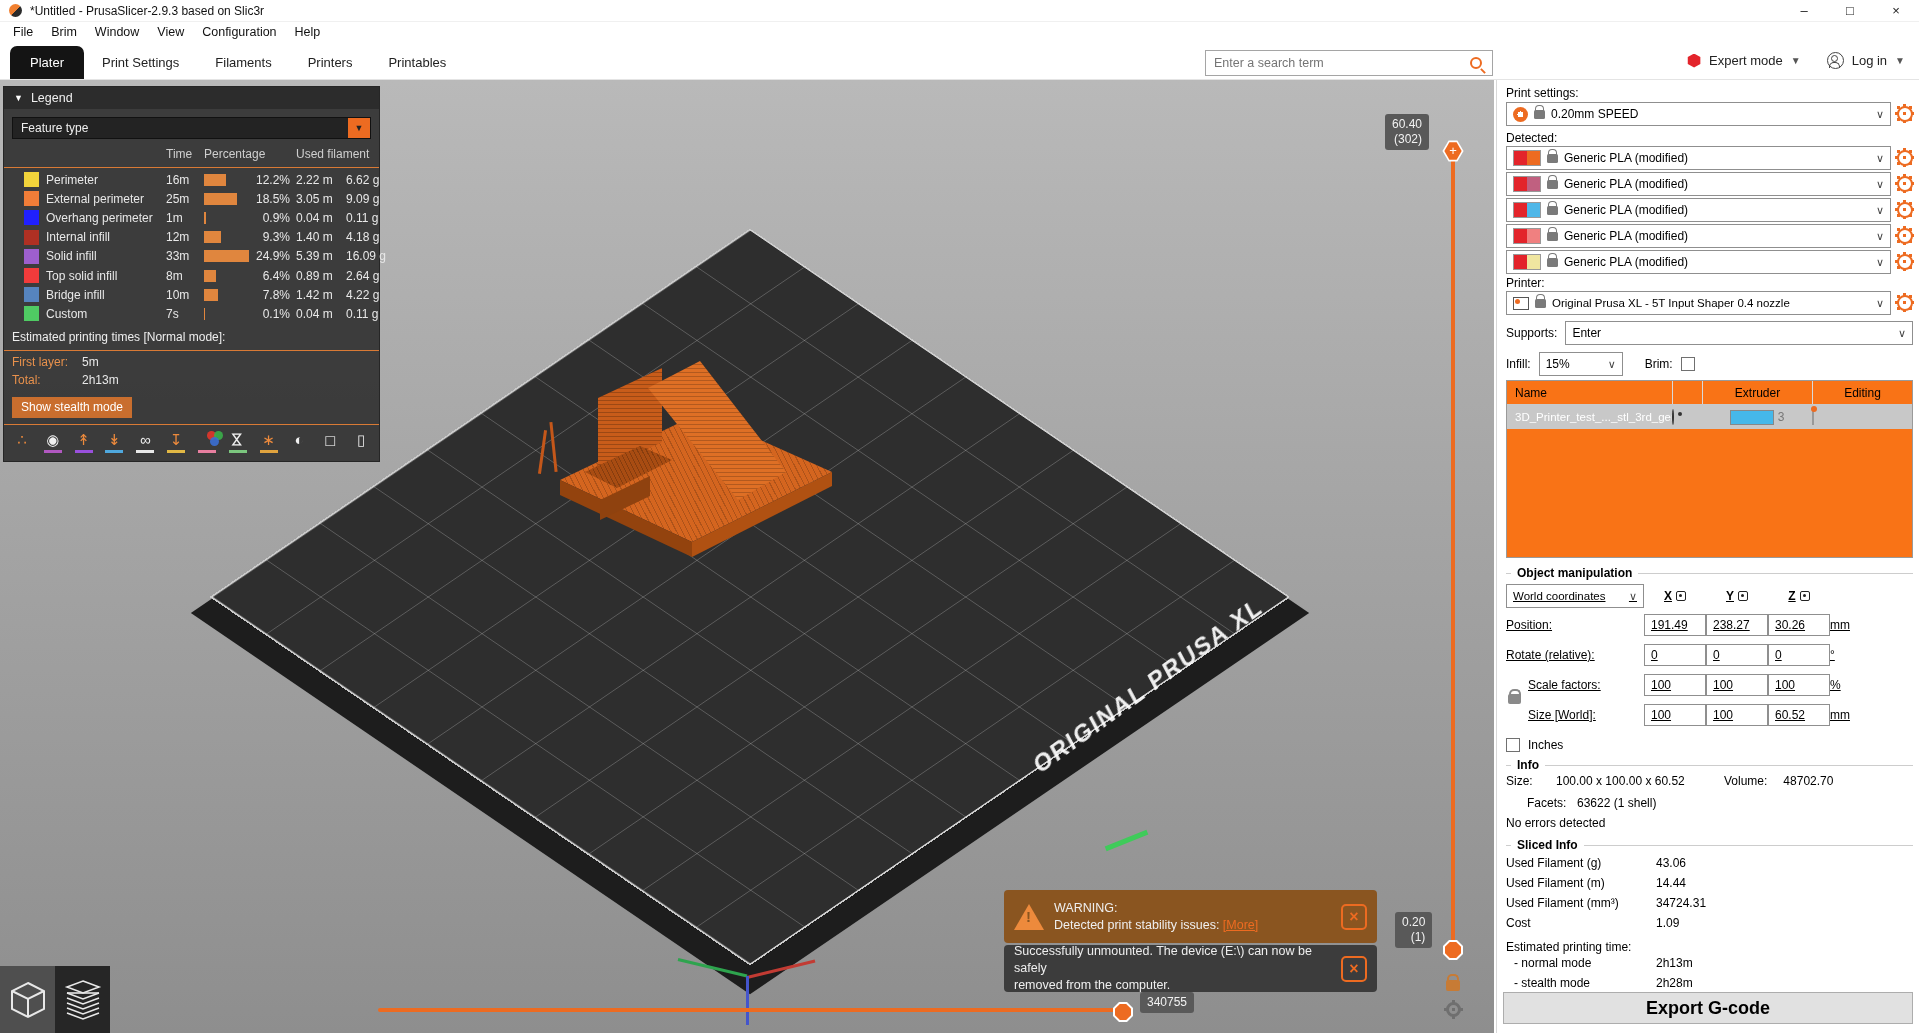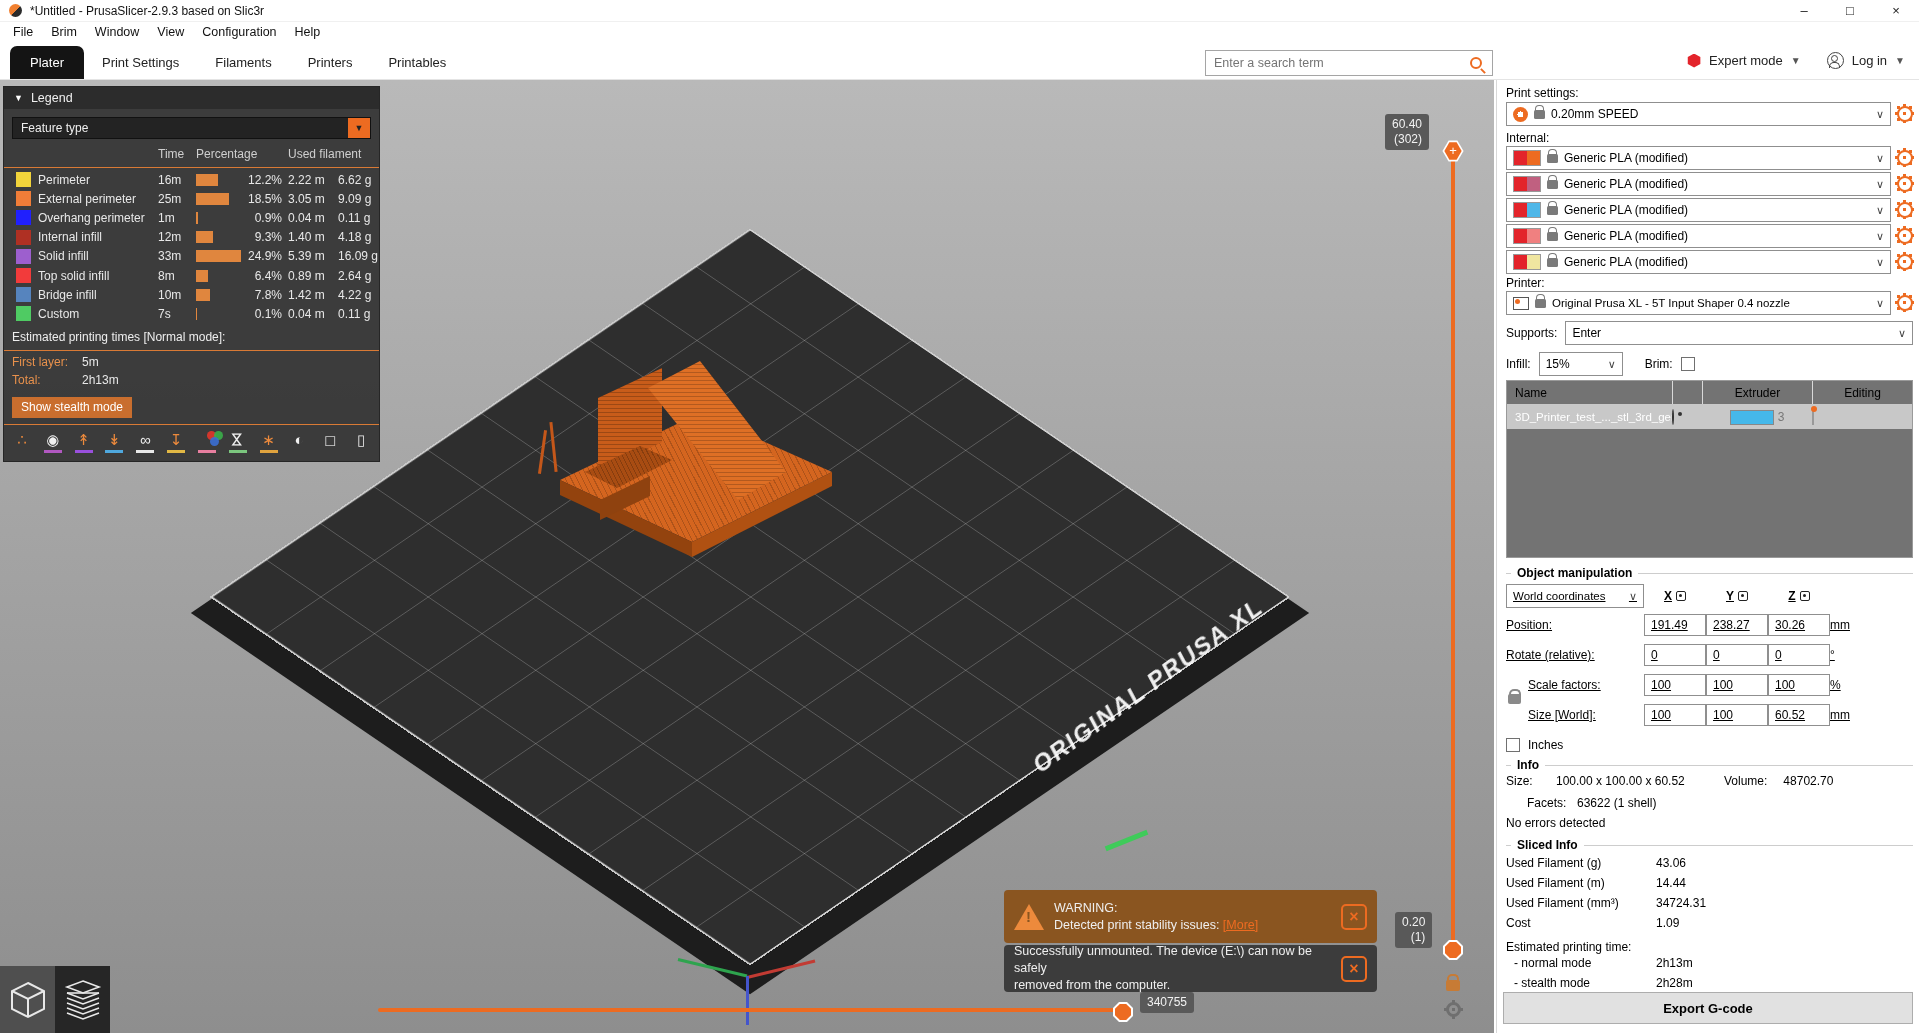--- a/index.html
+++ b/index.html
@@ -48,21 +48,21 @@
   .shape { position:absolute; inset:0; }
   .axis { position:absolute; }
 
   
   .legend { position:absolute; left:3px; top:6px; width:377px; background:rgba(56,56,56,0.97); color:#e8e8e8; font-size:12px; border:1px solid #262626; }
   .legend-header { height:22px; background:#2c2c2c; display:flex; align-items:center; gap:8px; padding:0 10px; font-size:12.5px; color:#f0f0f0; }
   .legend-header .tri { font-size:9px; color:#fff; }
   .ftype { margin:8px 8px 4px 8px; height:22px; background:#232323; border:1px solid #111; display:flex; align-items:center; }
   .ftype .ft-label { flex:1; padding:0 8px; color:#eee; }
   .ftype .ft-btn { width:22px; height:20px; background:#ED6B21; color:#222; display:flex; align-items:center; justify-content:center; font-size:9px; }
-  .lg-grid { display:grid; grid-template-columns:26px 120px 38px 92px 50px 44px; align-items:center; padding:0 8px; }
+  .lg-grid { display:grid; grid-template-columns:26px 120px 38px 92px 50px 44px; align-items:center; padding:0 16px; }
   .lg-head { color:#cfcfcf; padding-top:4px; padding-bottom:4px; }
   .lg-divider { height:0; border-top:1px solid #D97A35; margin:2px 0; }
   .lg-row { height:19.2px; }
   .swatch { width:15px; height:15px; margin-left:4px; }
   .bar-cell { display:flex; align-items:center; }
   .bar { height:12px; background:#E0863E; }
   .pct { margin-left:auto; padding-right:6px; }
   .lg-note { padding:6px 8px 4px 8px; color:#eee; }
   .lg-times { padding:2px 8px; display:grid; grid-template-columns:70px auto; row-gap:4px; }
   .lg-times .k { color:#E8914C; }
@@ -116,21 +116,21 @@
   .gearbtn::after { content:""; position:absolute; width:3px; height:3px; background:#ED6B21; left:4px; top:4px; box-shadow:0 -8px 0 #ED6B21,0 8px 0 #ED6B21,-8px 0 0 #ED6B21,8px 0 0 #ED6B21,6px -6px 0 #ED6B21,-6px 6px 0 #ED6B21,6px 6px 0 #ED6B21,-6px -6px 0 #ED6B21; }
   .locksm { position:relative; width:11px; height:9px; background:#7a7a7a; border-radius:1.5px; flex:0 0 auto;}
   .locksm::before { content:""; position:absolute; width:7px; height:5px; border:1.5px solid #7a7a7a; border-bottom:0; border-radius:4px 4px 0 0; left:0.7px; top:-4.5px; }
   .fswatch { width:28px; height:16px; display:flex; flex:0 0 auto; border:1px solid #999; }
   .fswatch i { flex:1; }
   .ps-ico { width:15px; height:15px; border-radius:50%; background:radial-gradient(circle,#fff 0 3px,#ED6B21 3px); flex:0 0 auto; }
   .printer-ico { width:16px; height:13px; border:1.5px solid #555; background:#fff; position:relative; flex:0 0 auto; }
   .printer-ico::after { content:""; position:absolute; width:5px; height:5px; border-radius:50%; background:#ED6B21; left:1px; top:1px; }
   .inline-row { display:flex; align-items:center; gap:8px; }
   .checkbox { width:14px; height:14px; border:1px solid #707070; background:#fff; flex:0 0 auto;}
-  .objtable { border:1px solid #9a9a9a; background:#737373; }
+  .objtable { border:1px solid #9a9a9a; background:#f97316; }
   .objtable .thead { display:grid; grid-template-columns:1fr 30px 110px 100px; height:24px; align-items:center; border-bottom:1px solid #c9c9c9; }
   .objtable .thead div { padding:0 8px; }
   .objtable .thead .c { text-align:center; border-left:1px solid #d9d9d9; height:100%; display:flex; align-items:center; justify-content:center; }
   .objtable .trow { display:grid; grid-template-columns:1fr 30px 110px 100px; height:24px; align-items:center; background:#c8c8c8; }
   .objtable .trow .nm { color:#fff; padding:0 8px; white-space:nowrap; overflow:hidden; font-size:11.5px; }
   .eye { width:16px; height:10px; border:1.5px solid #333; border-radius:50%; position:relative; margin:0 auto; }
   .eye::after { content:""; position:absolute; width:4px; height:4px; background:#333; border-radius:50%; left:4.5px; top:1.5px; }
   .extr-cell { display:flex; align-items:center; justify-content:center; gap:4px; color:#777; }
   .extr-swatch { width:44px; height:15px; border:1px solid #888; }
   .edit-ico { width:12px; height:13px; border:1.5px solid #999; background:#fff; position:relative; margin:0 auto; }
@@ -139,21 +139,21 @@
   .fieldset-label::before { content:""; width:5px; border-top:1px solid #cdcdcd; }
   .fieldset-label::after { content:""; flex:1; border-top:1px solid #cdcdcd; }
   .manip-grid { display:grid; grid-template-columns:138px 62px 62px 62px 34px; column-gap:0; align-items:center;text-decoration:underline; }
   .manip-grid input { height:22px; border:1px solid #8f8f8f; font-size:12px; padding:0 6px; width:62px; font-family:"Liberation Sans",sans-serif; }
   .axhead { display:flex; align-items:center; justify-content:center; gap:4px; font-weight:bold; }
   .axicon { width:10px; height:10px; border:1.5px solid #222; border-radius:2px; position:relative; }
   .axicon::after { content:""; position:absolute; width:3px; height:3px; background:#222; left:2.2px; top:2.2px; border-radius:50%; }
   .locksb { position:relative; width:13px; height:10px; background:#8a8a8a; border-radius:2px; }
   .locksb::before { content:""; position:absolute; width:8px; height:6px; border:2px solid #8a8a8a; border-bottom:0; border-radius:5px 5px 0 0; left:0.5px; top:-5px; }
   .kv { display:grid; grid-template-columns:150px auto; row-gap:6px; }
-  .export-btn { position:absolute; left:6px; right:6px; bottom:9px; height:32px; background:#e1e1e1; border:1px solid #adadad; font-weight:bold; font-size:13px; font-family:"Liberation Sans",sans-serif; }
+  .export-btn { position:absolute; left:6px; right:6px; bottom:9px; height:32px; background:#e1e1e1; border:1px solid #adadad; font-weight:bold; font-size:18px; font-family:"Liberation Sans",sans-serif; }
 </style>
 </head>
 <body>
 
 <div id="app">
 
   <div class="titlebar">
     <span class="logo"></span>
     <span class="title-text">*Untitled - PrusaSlicer-2.9.3 based on Slic3r</span>
     <div class="win-controls">
@@ -451,21 +451,21 @@
     <div class="sb-abs combo-row" style="top:22px;">
       <div class="combo">
         <span class="ps-ico"></span>
         <span class="locksm"></span>
         <span class="ctext">0.20mm SPEED</span>
         <span class="cchev">∨</span>
       </div>
       <span class="gearbtn"></span>
     </div>
 
-    <div class="sb-abs sb-label" style="top:51px;">Internal:</div>
+    <div class="sb-abs sb-label" style="top:51px;">Detected:</div>
     <div class="sb-abs" style="top:66px;" id="filament-list">
         <div class="combo-row" style="margin-bottom: 2px;">
           <div class="combo">
             <span class="fswatch">
               <i style="background: rgb(227, 36, 43);"></i>
               <i style="background: rgb(237, 107, 33);"></i>
             </span>
             <span class="locksm"></span>
             <span class="ctext">Generic PLA (modified)</span>
             <span class="cchev">∨</span>

